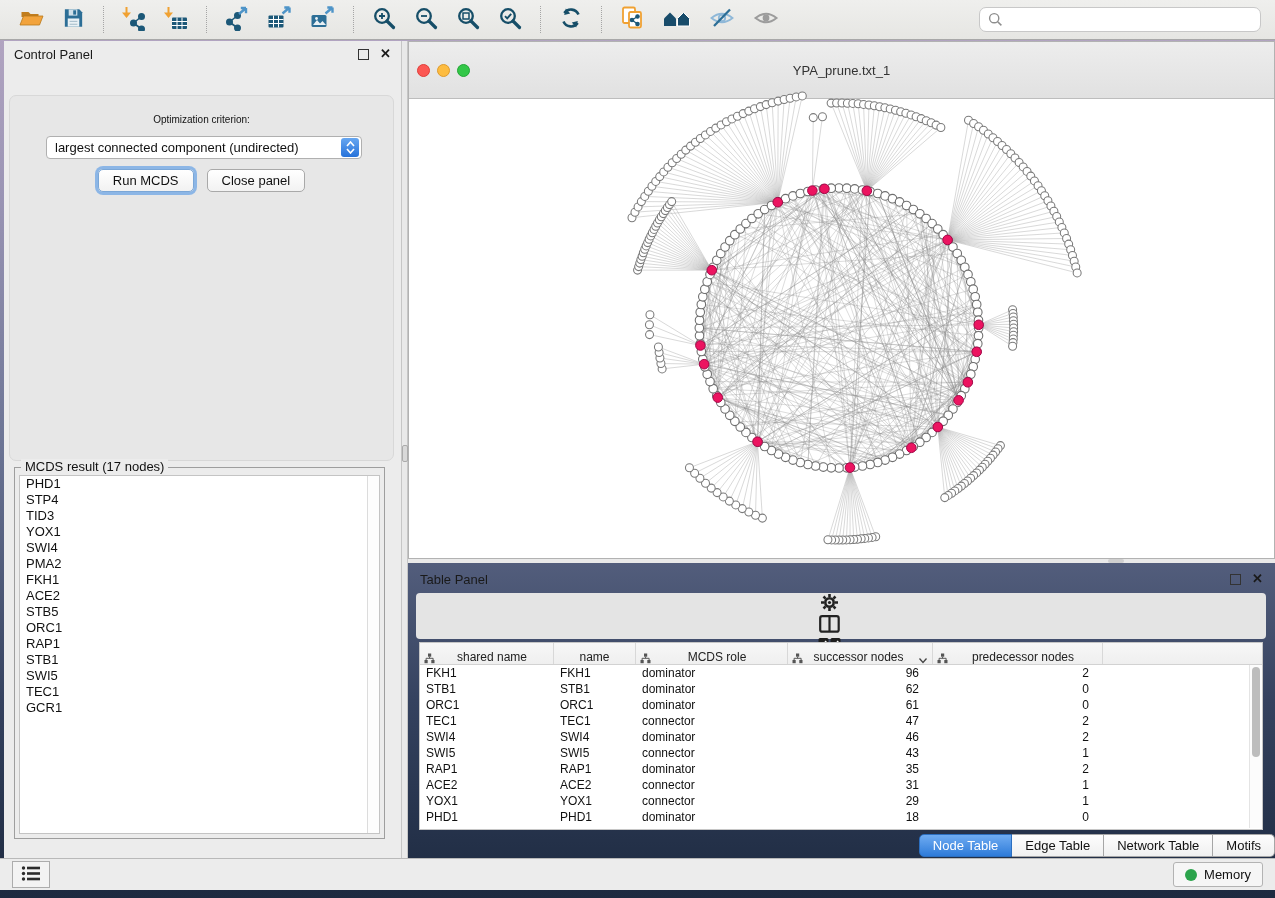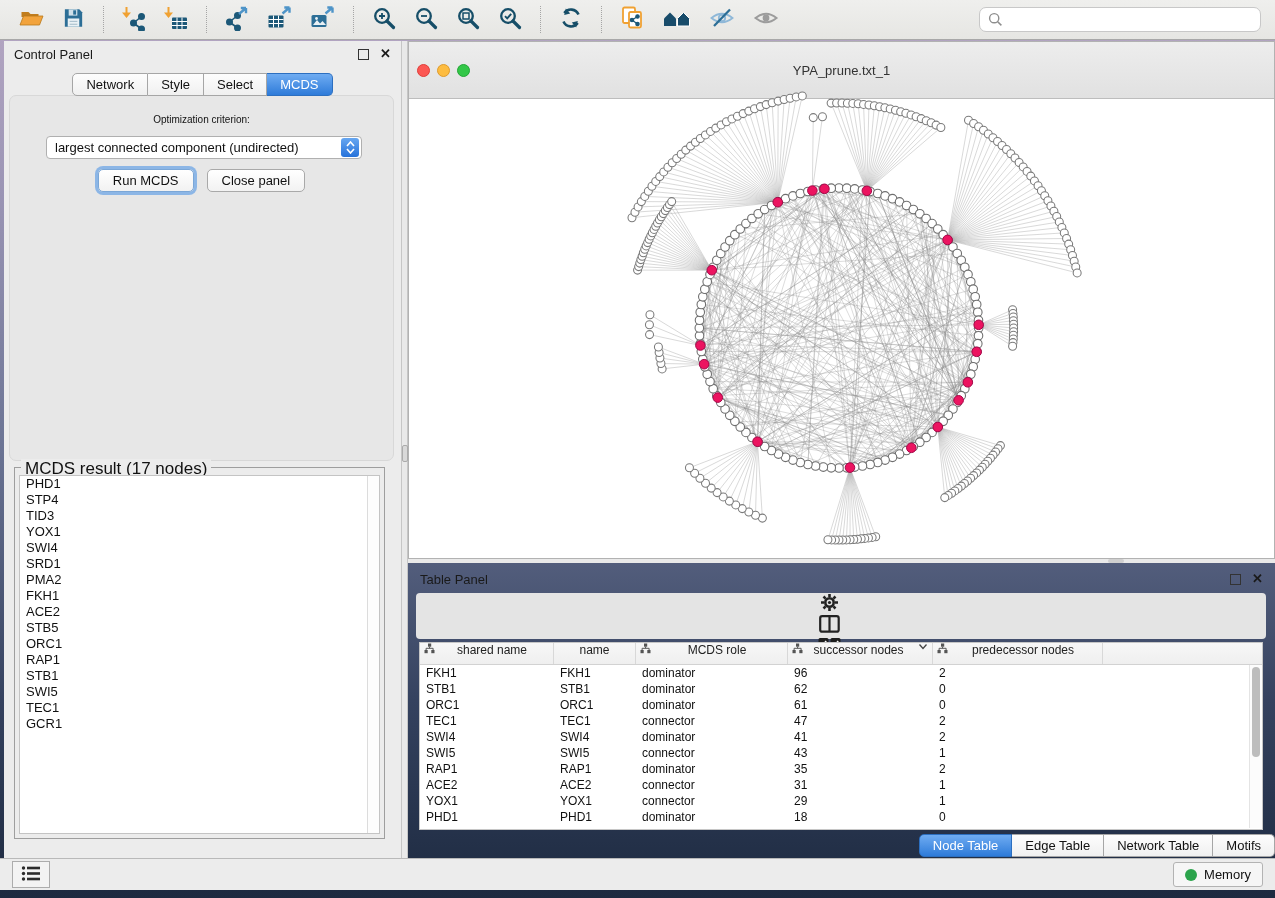--- a/index.html
+++ b/index.html
@@ -38,21 +38,21 @@
   .sel-stepper{width:18px;height:19px;margin-right:2px;border-radius:3px;
     background:linear-gradient(#67a7f1,#2672da);display:flex;flex-direction:column;
     align-items:center;justify-content:center;gap:1px;}
   .sel-stepper svg{display:block;}
   .btn-row{position:absolute;left:0;top:73px;width:100%;display:flex;justify-content:center;gap:13px;}
   .push-btn{font-size:13px;font-family:inherit;color:#111;background:linear-gradient(#ffffff,#f2f2f2);
     border:1px solid #a9a9a9;border-radius:5px;padding:3px 14px;cursor:default;}
   .push-btn.focused{box-shadow:0 0 0 3px rgba(110,165,230,.75);border-color:#7ba7d7;}
   .group-box{position:absolute;left:10px;top:426px;width:371px;height:372px;border:1px solid #9e9e9e;
     background:#ececec;box-sizing:border-box;}
-  .group-title{position:absolute;top:-9px;left:6px;background:#ececec;padding:0 4px;font-size:17px;color:#111;}
+  .group-title{position:absolute;top:-9px;left:6px;background:#ececec;padding:0 4px;font-size:13px;color:#111;}
   .mcds-list{position:absolute;left:4px;right:4px;top:7px;bottom:4px;background:#fff;
     border:1px solid #c4c4c4;overflow:hidden;font-size:13px;color:#111;}
   .mcds-item{padding:0 6px;height:16px;line-height:16px;}
   .mcds-scroll{position:absolute;right:5px;top:8px;bottom:5px;width:11px;border-left:1px solid #dcdcdc;background:#fdfdfd;}
   
   .v-splitter{position:absolute;left:397px;top:0;width:7px;height:817px;background:#e9e9e9;
     border-left:1px solid #c6c6c6;border-right:1px solid #c6c6c6;box-sizing:border-box;}
   .v-handle{position:absolute;left:0;top:404px;width:4px;height:15px;background:#d9d9d9;
     border:1px solid #ababab;border-radius:2px;}
   .h-splitter{position:absolute;left:404px;top:518px;width:867px;height:4px;background:#e9e9e9;}
@@ -78,25 +78,25 @@
   
   .tp-titlebar{position:absolute;left:0;top:526px;width:100%;height:24px;display:flex;
     align-items:center;padding:0 12px;font-size:13px;color:#1a1a1a;box-sizing:border-box;}
   .tp-toolbar{position:absolute;left:8px;right:9px;top:552px;height:46px;background:#e4e4e4;
     border-radius:4px;display:flex;align-items:center;padding:0 18px;box-sizing:border-box;flex-direction:column;}
   .tpt-btn{background:none;border:none;margin-right:24px;display:flex;align-items:center;cursor:default;padding:0;}
   .fx{font-family:"Liberation Serif",serif;font-style:italic;font-size:18px;color:#b2b2b2;}
   .tp-table{position:absolute;left:11px;right:12px;top:601px;height:188px;border:1px solid #c6c6c6;
     background:#fff;box-sizing:border-box;overflow:hidden;font-size:12px;color:#111;}
   .tp-header{display:flex;height:21px;background:linear-gradient(#f7f7f7,#efefef);border-bottom:1px solid #d2d2d2;}
-  .th{display:flex;align-items:flex-start;border-right:1px solid #d8d8d8;box-sizing:border-box;padding:0 4px;}
+  .th{display:flex;align-items:flex-end;border-right:1px solid #d8d8d8;box-sizing:border-box;padding:0 4px;}
   .th-label{flex:1;text-align:center;color:#222;white-space:nowrap;overflow:hidden;}
   .tr{display:flex;height:16px;line-height:16px;}
   .td{box-sizing:border-box;padding:0 6px;white-space:nowrap;overflow:hidden;}
-  .td.num{padding-right:14px;}
+  .td.num{text-align:right;padding-right:14px;}
   .tp-scroll{position:absolute;right:0;top:22px;bottom:1px;width:12px;background:#fcfcfc;border-left:1px solid #e4e4e4;}
   .tp-thumb{position:absolute;left:2px;right:2px;top:2px;height:90px;background:#bdbdbd;border-radius:5px;}
   .tp-tabs{position:absolute;left:0;top:793px;width:100%;display:flex;justify-content:flex-end;}
   
   .status-bar{position:absolute;left:0;top:858px;width:1275px;height:32px;background:#ececec;
     border-top:1px solid #b9b9b9;display:flex;align-items:center;padding:0 12px;box-sizing:border-box;}
   .list-btn{width:38px;height:27px;background:#f3f3f3;border:1px solid #acacac;display:flex;
     align-items:center;justify-content:center;cursor:default;}
   .memory-btn{margin-left:auto;height:25px;background:#f6f6f6;border:1px solid #b3b3b3;border-radius:3px;
     display:flex;align-items:center;gap:7px;padding:0 11px;font-size:13px;color:#111;cursor:default;}
@@ -268,26 +268,20 @@
   <div class="main">
 
     <div class="control-panel">
       <div class="cp-titlebar">
         <span>Control Panel</span>
         <span class="win-btns">
           <span class="float-icon"></span>
           <span class="close-icon">✕</span>
         </span>
       </div>
-      <div class="cp-tabs">
-          <span class="tab">Network</span>
-          <span class="tab">Style</span>
-          <span class="tab">Select</span>
-          <span class="tab selected">MCDS</span>
-        </div>
       <div class="cp-body">
         <div class="opt-label">Optimization criterion:</div>
         <div class="select">
           <span class="sel-text">largest connected component (undirected)</span>
           <span class="sel-stepper">
             <svg width="9" height="6" viewBox="0 0 9 6">
                 <path d="M1 5l3.5-4L8 5" fill="none" stroke="#fff" stroke-width="1.6"></path>
               </svg>
             <svg width="9" height="6" viewBox="0 0 9 6">
                 <path d="M1 1l3.5 4L8 1" fill="none" stroke="#fff" stroke-width="1.6"></path>
@@ -300,21 +294,20 @@
         </div>
       </div>
       <div class="group-box">
         <span class="group-title">MCDS result (17 nodes)</span>
         <div class="mcds-list">
             <div class="mcds-item">PHD1</div>
             <div class="mcds-item">STP4</div>
             <div class="mcds-item">TID3</div>
             <div class="mcds-item">YOX1</div>
             <div class="mcds-item">SWI4</div>
-            <div class="mcds-item">SRD1</div>
             <div class="mcds-item">PMA2</div>
             <div class="mcds-item">FKH1</div>
             <div class="mcds-item">ACE2</div>
             <div class="mcds-item">STB5</div>
             <div class="mcds-item">ORC1</div>
             <div class="mcds-item">RAP1</div>
             <div class="mcds-item">STB1</div>
             <div class="mcds-item">SWI5</div>
             <div class="mcds-item">TEC1</div>
             <div class="mcds-item">GCR1</div>
@@ -1325,21 +1318,21 @@
               <div class="td" style="width: 134px;">TEC1</div>
               <div class="td" style="width: 82px;">TEC1</div>
               <div class="td" style="width: 152px;">connector</div>
               <div class="td num" style="width: 145px;">47</div>
               <div class="td num" style="width: 170px;">2</div>
             </div>
             <div class="tr">
               <div class="td" style="width: 134px;">SWI4</div>
               <div class="td" style="width: 82px;">SWI4</div>
               <div class="td" style="width: 152px;">dominator</div>
-              <div class="td num" style="width: 145px;">41</div>
+              <div class="td num" style="width: 145px;">46</div>
               <div class="td num" style="width: 170px;">2</div>
             </div>
             <div class="tr">
               <div class="td" style="width: 134px;">SWI5</div>
               <div class="td" style="width: 82px;">SWI5</div>
               <div class="td" style="width: 152px;">connector</div>
               <div class="td num" style="width: 145px;">43</div>
               <div class="td num" style="width: 170px;">1</div>
             </div>
             <div class="tr">

